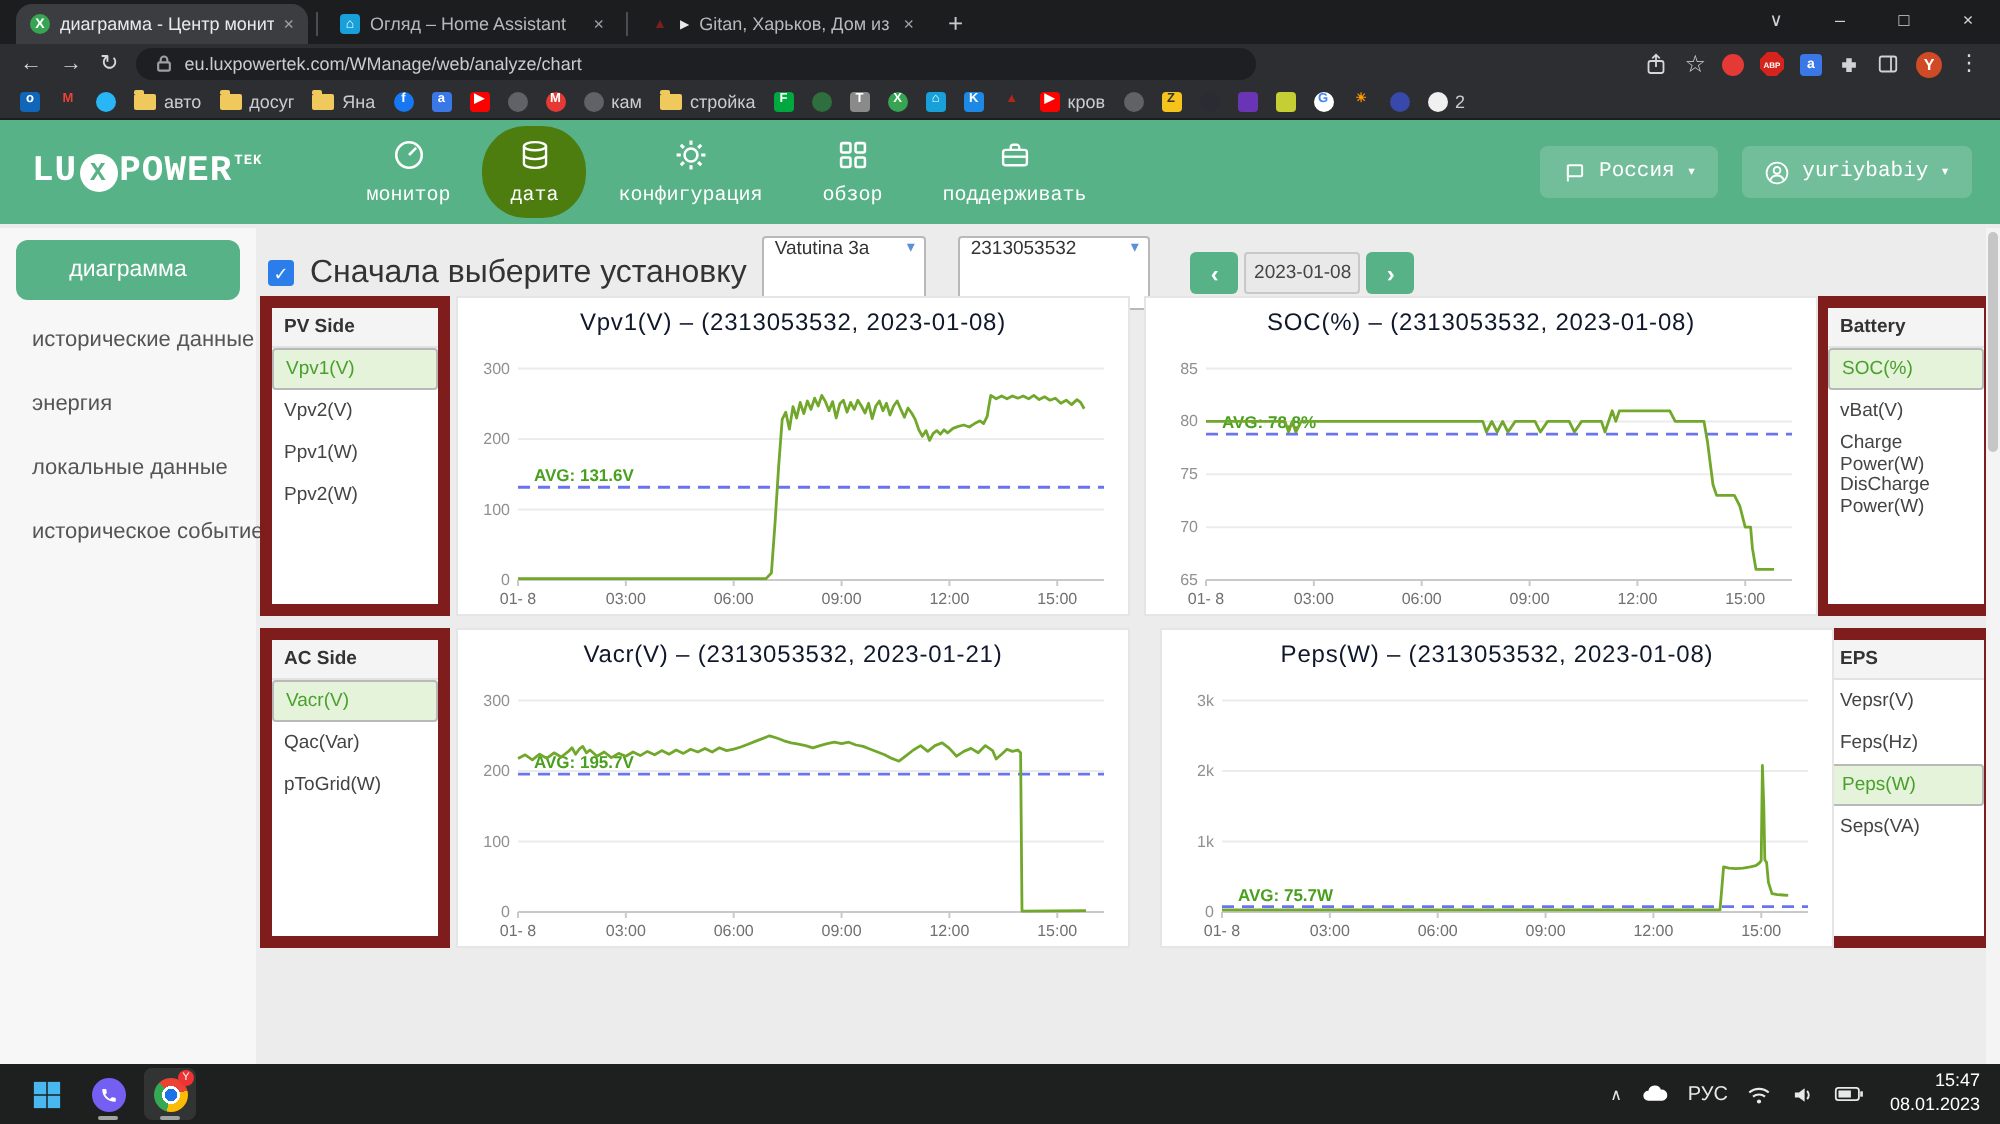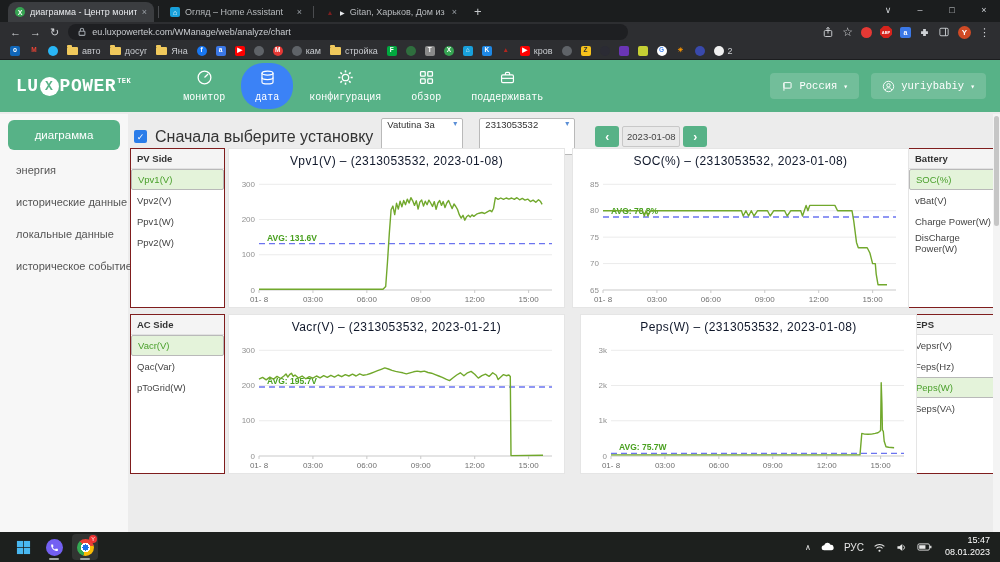--- a/index.html
+++ b/index.html
@@ -40,42 +40,42 @@
   .bm .folder::before{content:"";position:absolute;top:-2px;left:0;width:5px;height:2px;background:#f0c95c;border-radius:1px 1px 0 0;}
   
   .appheader{height:52px;background:#57b287;display:flex;align-items:center;color:#fff;font-family:Liberation Mono, monospace;}
   .logo{margin-left:16px;font-size:18px;font-weight:700;letter-spacing:.5px;display:flex;align-items:center;flex:none;}
   .logo .xc{width:19px;height:19px;background:#fff;border-radius:50%;color:#57b287;display:flex;align-items:center;
     justify-content:center;font-size:13px;font-weight:800;margin:0 1px;}
   .logo sup{font-size:7px;margin-left:1px;transform:translateY(-5px);}
   #nav{display:flex;margin-left:38px;height:52px;align-items:center;gap:2px;}
   .navitem{height:46px;border-radius:4px;padding:0 14px;display:flex;flex-direction:column;align-items:center;
     justify-content:center;gap:3px;font-size:10px;white-space:nowrap;}
-  .navitem.active{background:#3b82f6;border-radius:22px;}
+  .navitem.active{background:#4d7c0f;border-radius:22px;}
   .hdr-right{margin-left:auto;margin-right:14px;display:flex;gap:12px;}
   .hbtn{background:rgba(255,255,255,.16);border-radius:4px;height:26px;display:flex;align-items:center;gap:6px;
     padding:0 11px;font-size:10.5px;white-space:nowrap;}
   .hbtn .caret{font-size:8px;}
   
   #sidebar{position:absolute;left:0;top:114px;width:128px;height:418px;background:#f7f7f7;}
   .side-item{font-size:11px;color:#555;padding:10px 16px;white-space:nowrap;}
   .side-item.active{background:#57b287;color:#fff;border-radius:6px;margin:6px 8px 4px 8px;padding:9px 0;
     text-align:center;font-size:11.5px;}
   #controls{position:absolute;left:134px;top:118px;display:flex;align-items:center;gap:8px;}
   .cb{width:13px;height:13px;background:#2b7de9;border-radius:2px;color:#fff;font-size:9px;display:flex;
     align-items:center;justify-content:center;}
   .cb-label{font-size:16px;color:#333;}
   .sel{height:37px;background:#ffffff;border:1px solid #b9b9b9;border-radius:2px;font-size:9.5px;color:#333;
     display:flex;align-items:flex-start;justify-content:space-between;padding:0 5px;box-sizing:border-box;}
   .sel .chev{color:#5b8fd6;font-size:8px;margin-left:6px;}
   .navbtn{width:24px;height:21px;background:#57b287;color:#fff;border-radius:3px;display:flex;align-items:center;
     justify-content:center;font-weight:700;font-size:12px;}
   .datefield{width:58px;height:21px;background:#e9e9e9;border:1px solid #c8c8c8;border-radius:2px;font-size:9.5px;
     color:#444;display:flex;align-items:center;justify-content:center;margin:0 3px;box-sizing:border-box;}
-  .panel{position:absolute;width:95px;height:160px;background:#fff;border:1px solid #7f1d1d;box-sizing:border-box;}
+  .panel{position:absolute;width:95px;height:160px;background:#fff;border:6px solid #7f1d1d;box-sizing:border-box;}
   .panel .phead{height:19px;background:#f4f4f4;border-bottom:1px solid #e2e2e2;font-size:9.5px;font-weight:700;
     color:#333;display:flex;align-items:center;padding-left:6px;}
   .pitem{height:21px;font-size:9.5px;color:#444;display:flex;align-items:center;padding-left:6px;}
   .pitem.sel{background:#e4f3da;color:#4aa02c;}
   .card{position:absolute;width:337px;height:160px;background:#fff;border:1px solid #e5e5e5;box-sizing:border-box;}
   .chart-title{height:24px;display:flex;align-items:center;justify-content:center;font-size:12px;color:#0f172a;
     letter-spacing:.4px;}
   .card svg text{font-family:"Liberation Sans",sans-serif;}
   #vscroll{position:absolute;right:0;top:114px;width:7px;height:418px;background:#f4f4f4;}
   #vthumb{position:absolute;right:1px;top:116px;width:5px;height:110px;background:#c6c6c6;border-radius:3px;}
@@ -351,22 +351,22 @@
             </g>
           </svg>
         <span>yuriybabiy</span>
         <span class="caret">▾</span>
       </div>
     </div>
   </div>
 
   <div id="sidebar">
       <div class="side-item active">диаграмма</div>
+      <div class="side-item">исторические данные</div>
       <div class="side-item">энергия</div>
-      <div class="side-item">исторические данные</div>
       <div class="side-item">локальные данные</div>
       <div class="side-item">историческое событие</div>
     </div>
 
   <div id="controls">
     <span class="cb">✓</span>
     <span class="cb-label">Сначала выберите установку</span>
     <div class="sel" style="width:82px">
       <span>Vatutina 3a</span>
       <span class="chev">▾</span>

